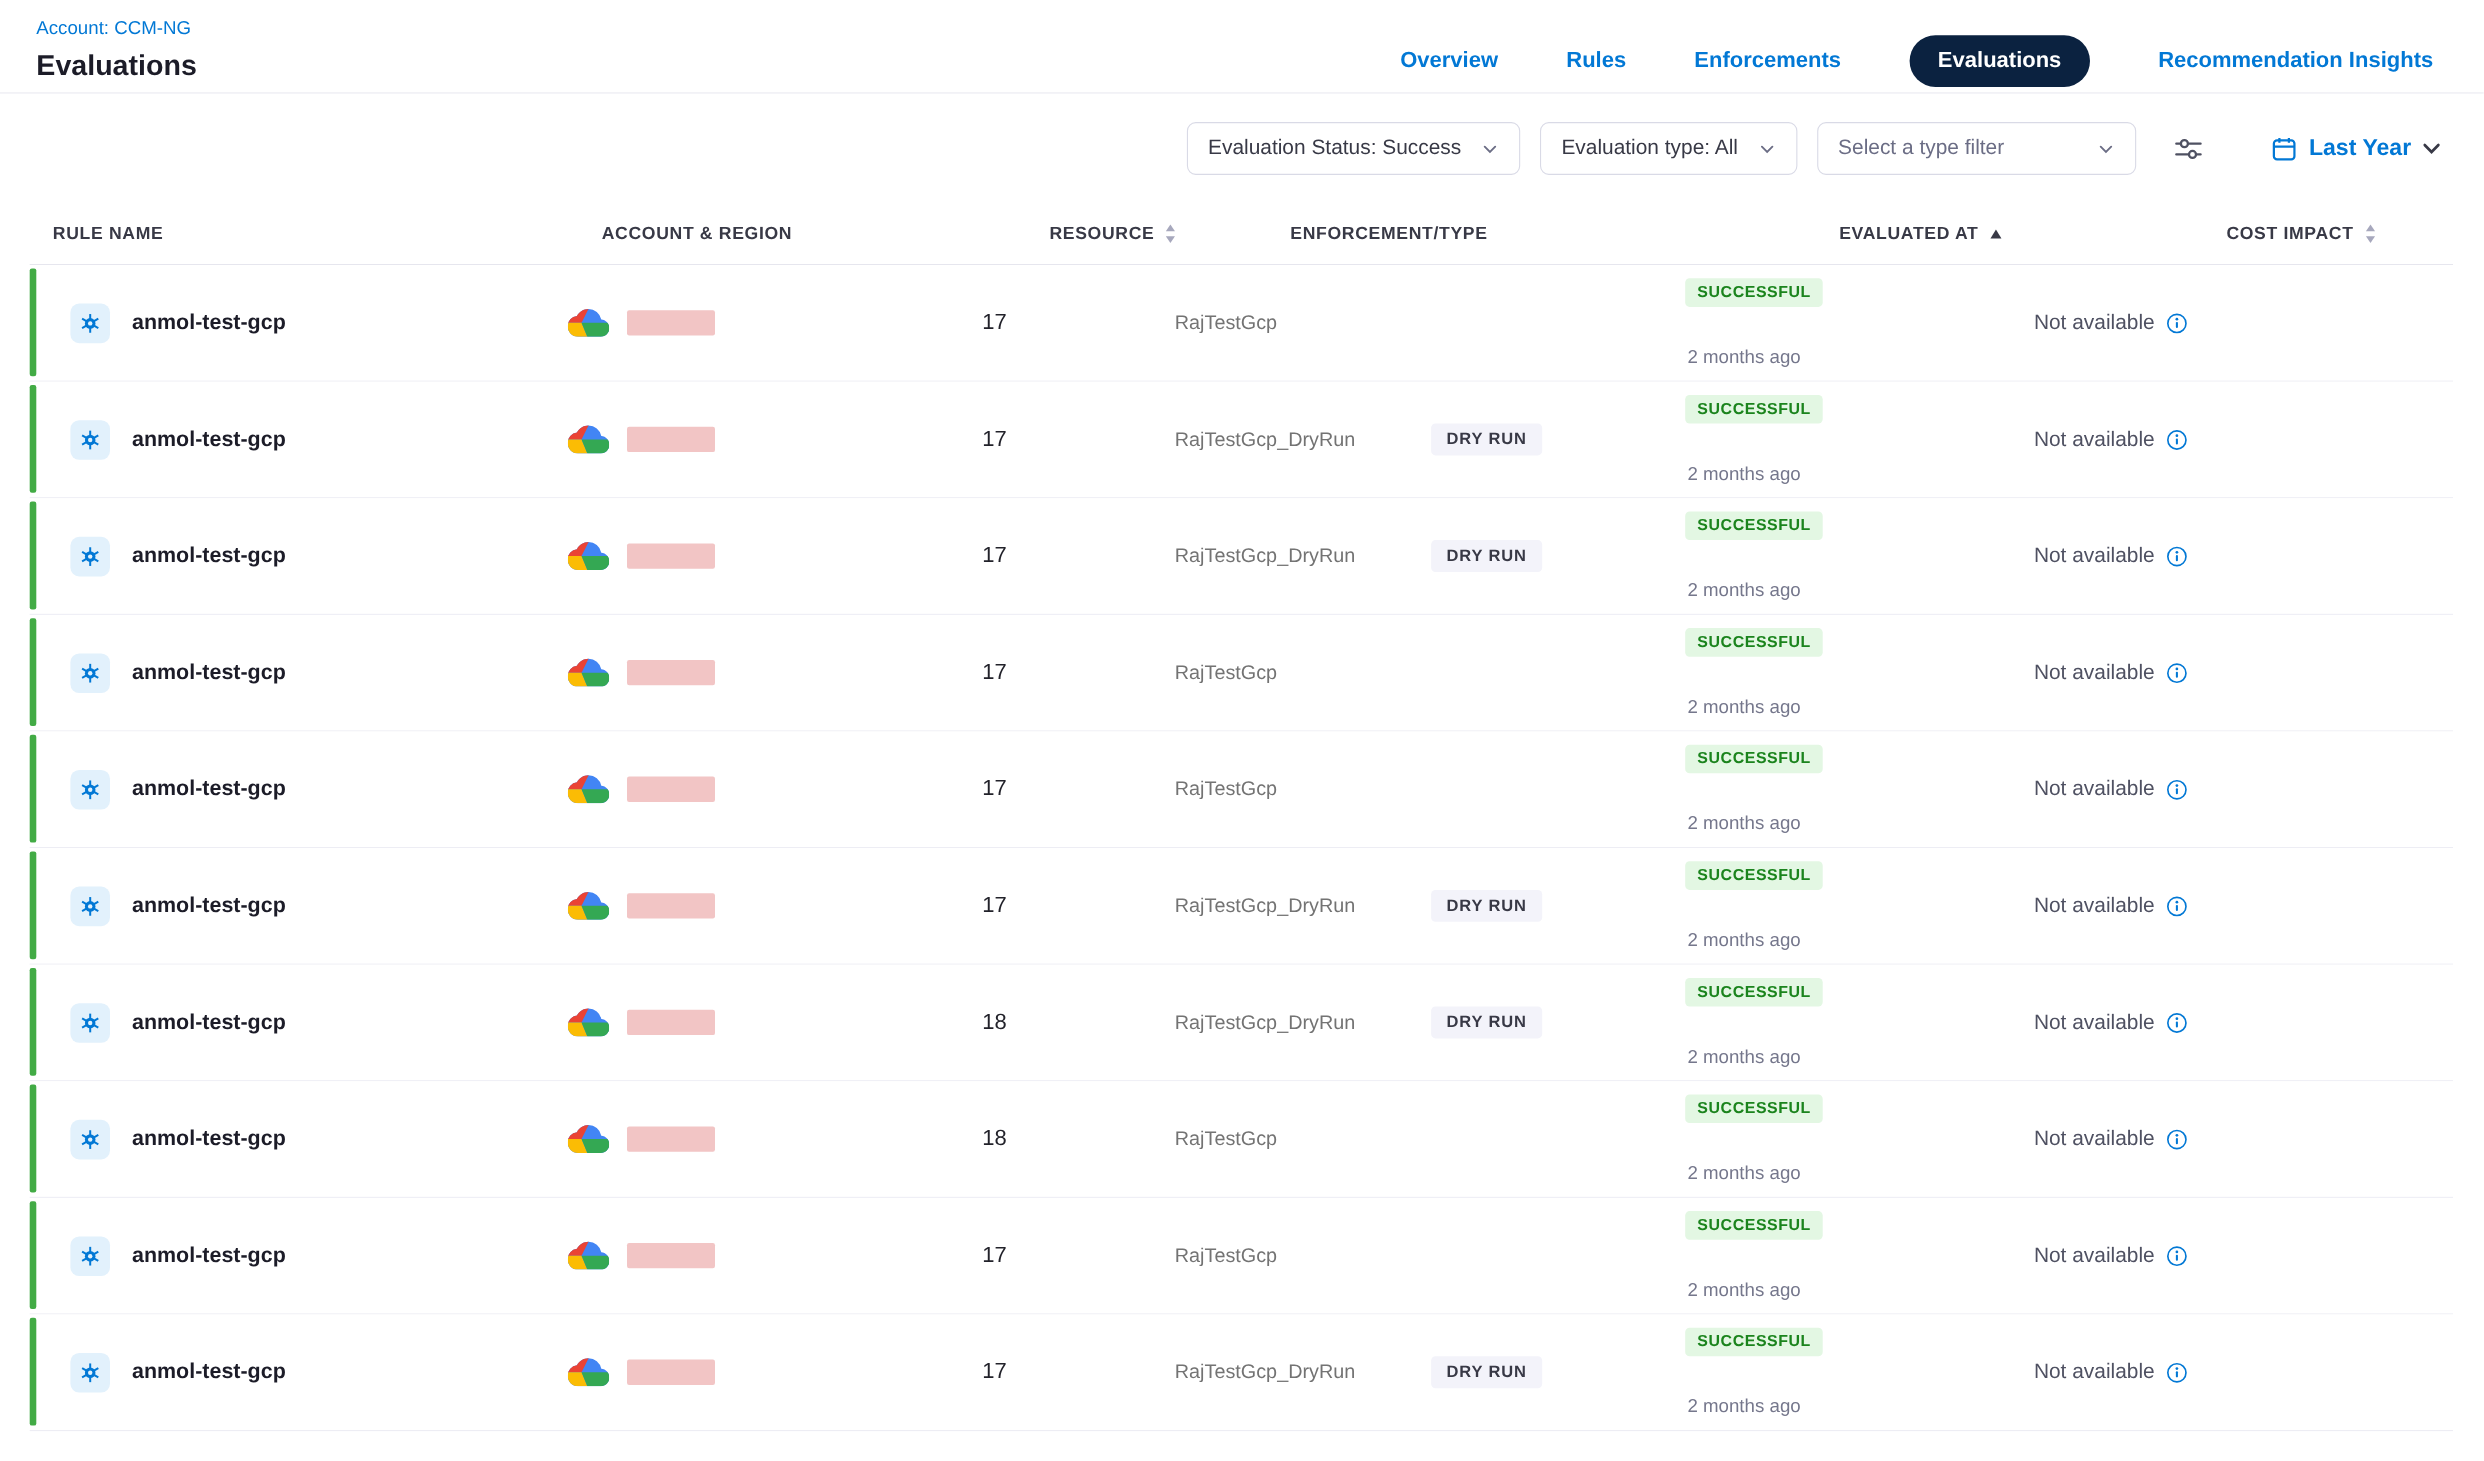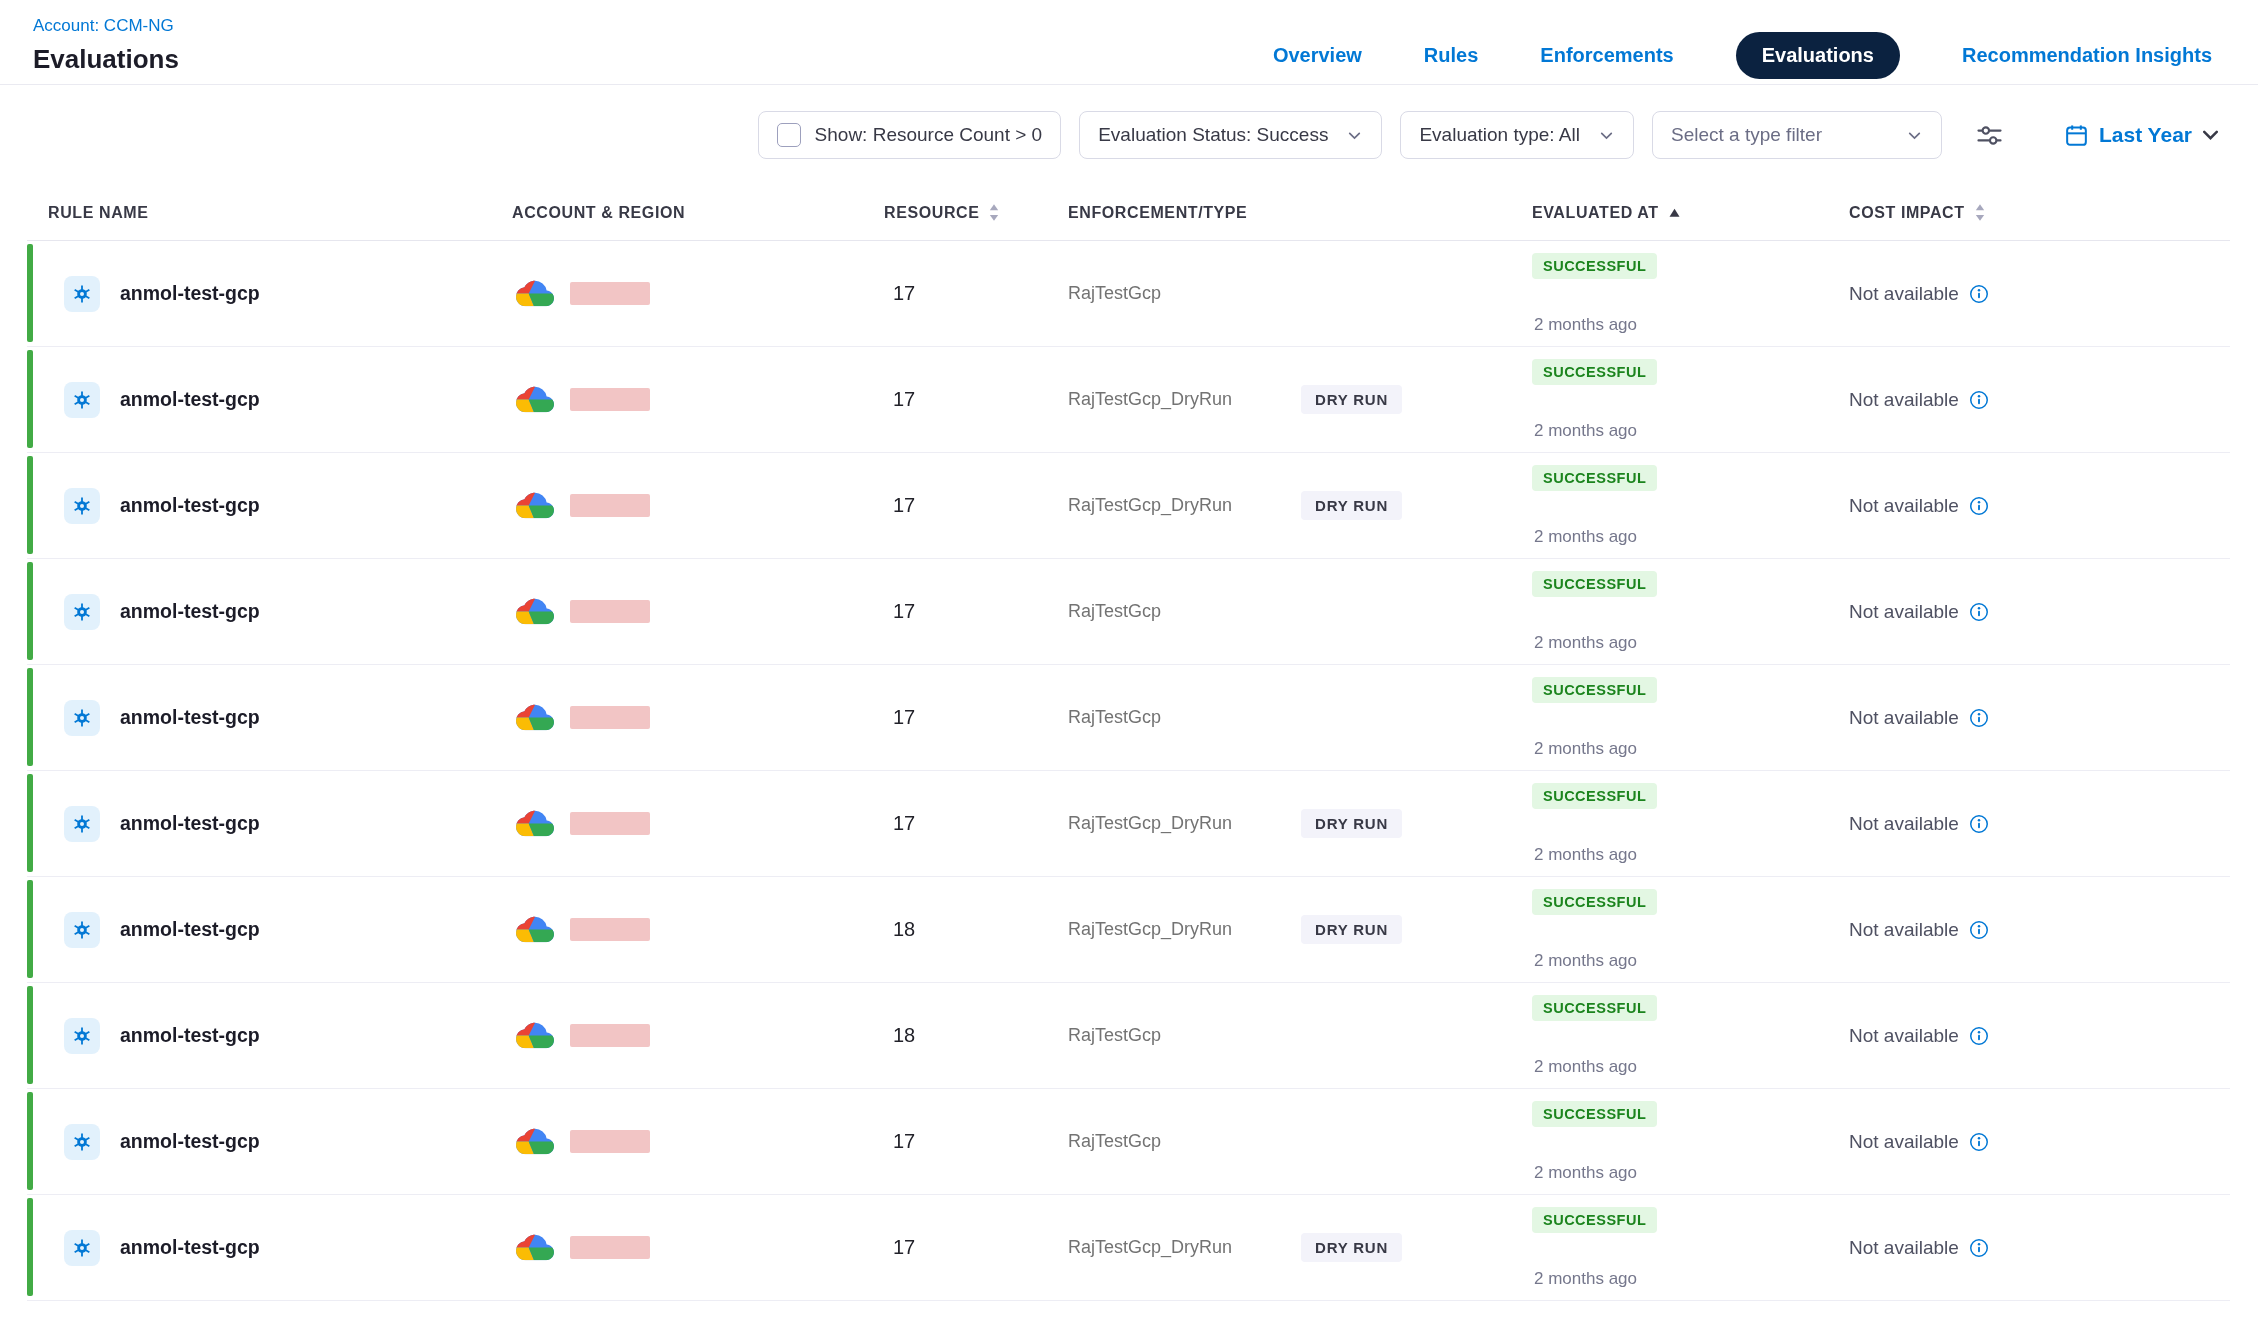--- a/index.html
+++ b/index.html
@@ -77,21 +77,21 @@
   }
 
   
   .table { padding: 0 28px 0 27px; }
   .thead, .row {
     display: grid;
     grid-template-columns: 464px 372px 184px 464px 317px 1fr;
     align-items: center;
     padding-left: 21px;
   }
-  .thead { height: 56px; border-bottom: 1px solid #e6e6ee; }
+  .thead { height: 56px; border-bottom: 1px solid #e6e6ee; gap: 35px; }
   .th {
     display: flex; align-items: center; gap: 9px;
     font-size: 16px; font-weight: 700; letter-spacing: .6px;
     color: #383946; text-transform: uppercase;
   }
   .row { position: relative; height: 106px; border-bottom: 1px solid #ededf4; background: #fff; }
   .accent {
     position: absolute; left: 0; top: 3px; bottom: 4px; width: 6px;
     background: #42ab45; border-radius: 2px;
   }
@@ -145,24 +145,20 @@
   <nav class="top-nav">
     <a class="nav-link">Overview</a>
     <a class="nav-link">Rules</a>
     <a class="nav-link">Enforcements</a>
     <a class="nav-link active">Evaluations</a>
     <a class="nav-link">Recommendation Insights</a>
   </nav>
 </header>
 
 <div class="filter-bar">
-  <label class="control">
-    <span class="checkbox"></span>
-    <span>Show: Resource Count &gt; 0</span>
-  </label>
 
   <div class="control dropdown">
     <span>Evaluation Status: Success</span>
     <span class="chev">
       <svg viewBox="0 0 16 16" width="17" height="17">
           <path d="M3.5 6l4.5 4.5L12.5 6" fill="none" stroke="#6b6d85" stroke-width="1.6" stroke-linecap="round"></path>
         </svg>
     </span>
   </div>
 

